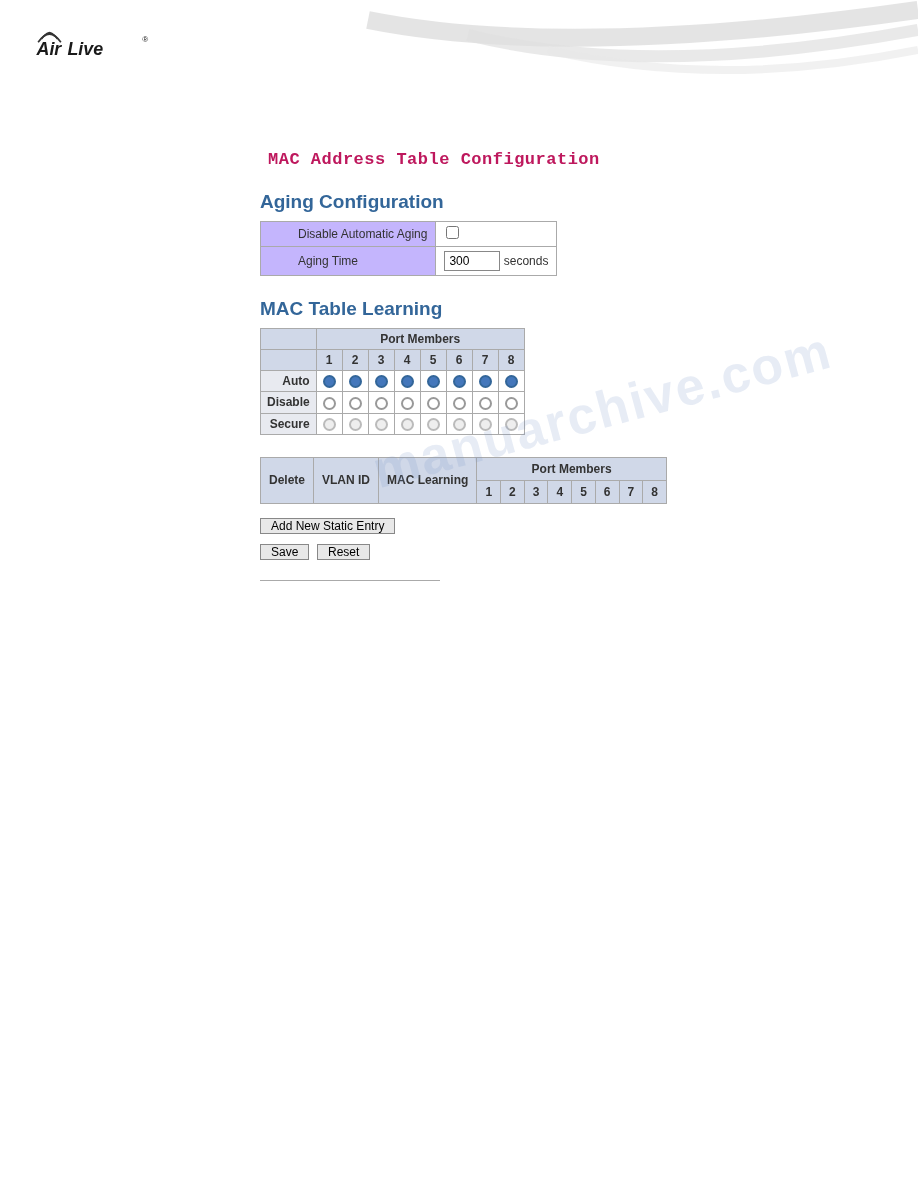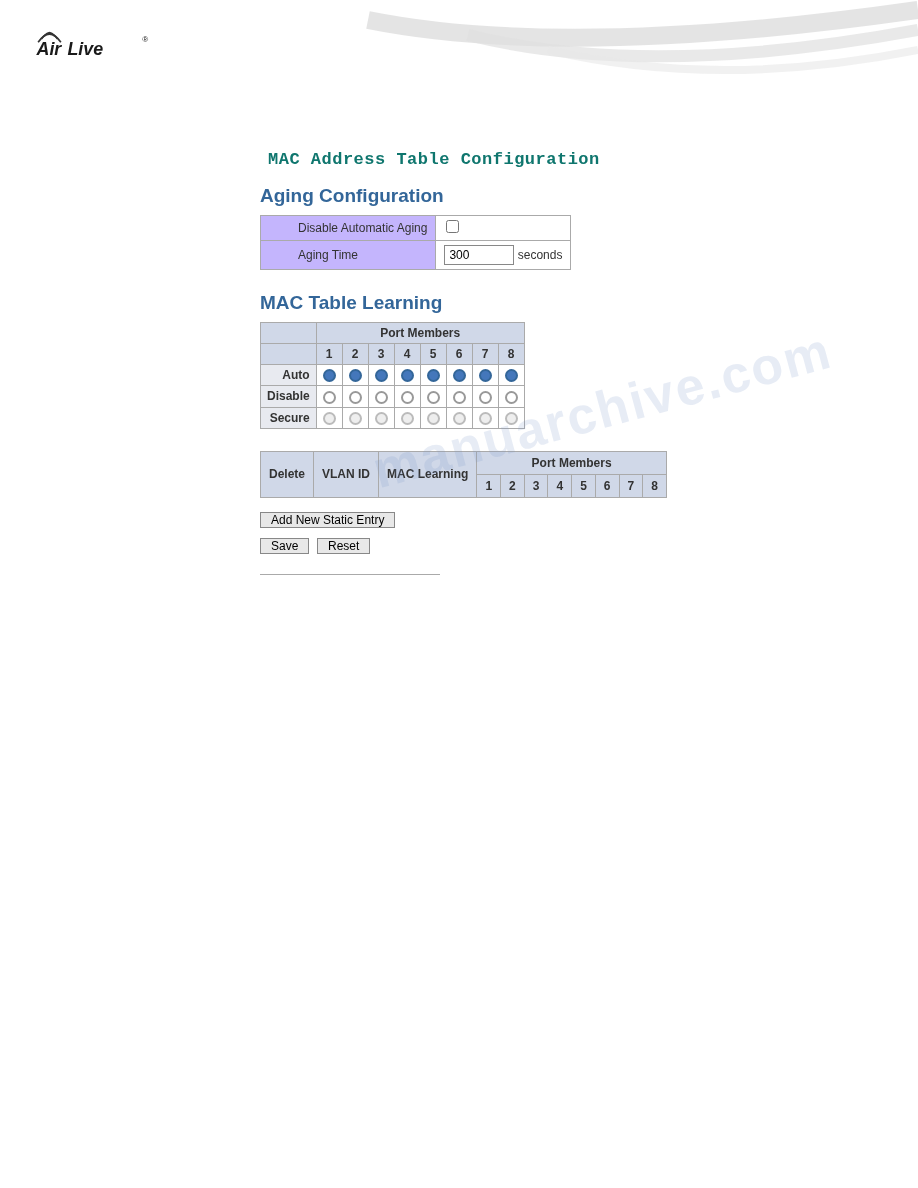--- a/index.html
+++ b/index.html
@@ -45,22 +45,22 @@
     }
 
     
     .content {
       padding: 40px 60px 60px 260px;
     }
 
     .page-title {
       font-size: 17px;
       font-weight: bold;
-      color: #0f766e;
-      margin-bottom: 16px;
+      color: #be185d;
+      margin-bottom: 22px;
       font-family: 'Courier New', Courier, monospace;
       letter-spacing: 0.5px;
       padding-left: 8px;
     }
 
     .section-title {
       font-size: 19px;
       font-weight: bold;
       color: #336699;
       margin-bottom: 8px;
@@ -265,21 +265,21 @@
     <tbody>
         <tr>
       <td class="label-cell">Disable Automatic Aging</td>
       <td class="value-cell">
         <input type="checkbox" style="">
       </td>
     </tr>
     <tr>
       <td class="label-cell">Aging Time</td>
       <td class="value-cell">
-        <input type="text" value="300" style="width: 70px;">&nbsp;<span>seconds</span>
+        <input type="text" value="300" style="width: 56px;">&nbsp;<span>seconds</span>
       </td>
     </tr>
   </tbody>
     </table>
 
   <div class="section-title">MAC Table Learning</div>
 
   <table class="learning-table">
     <tbody>
         <tr class="header-row">

